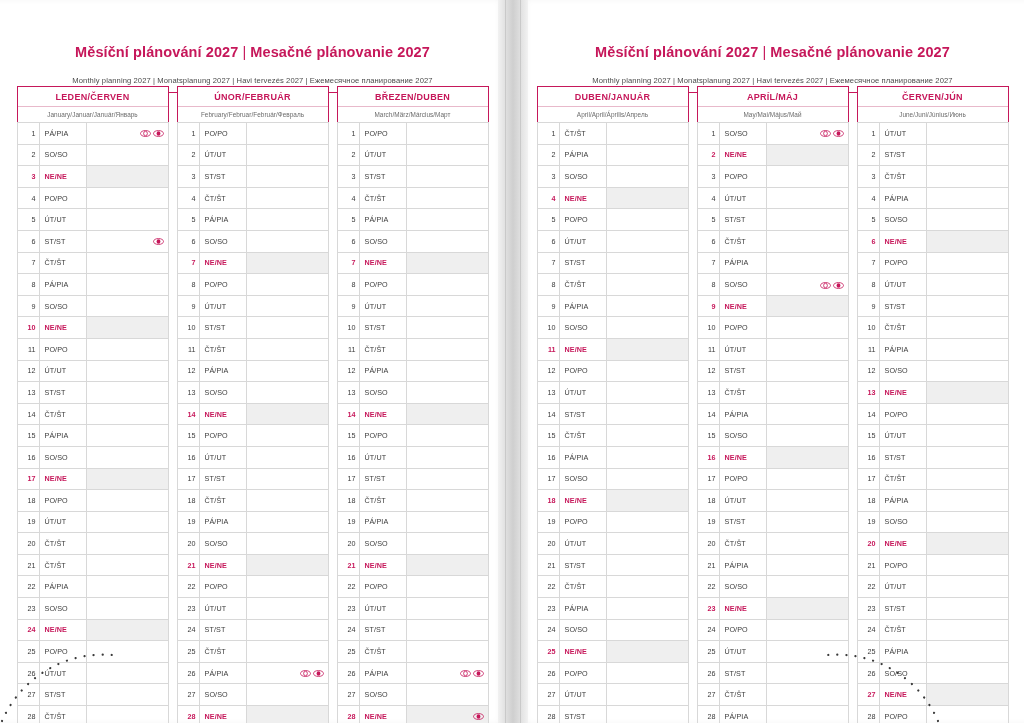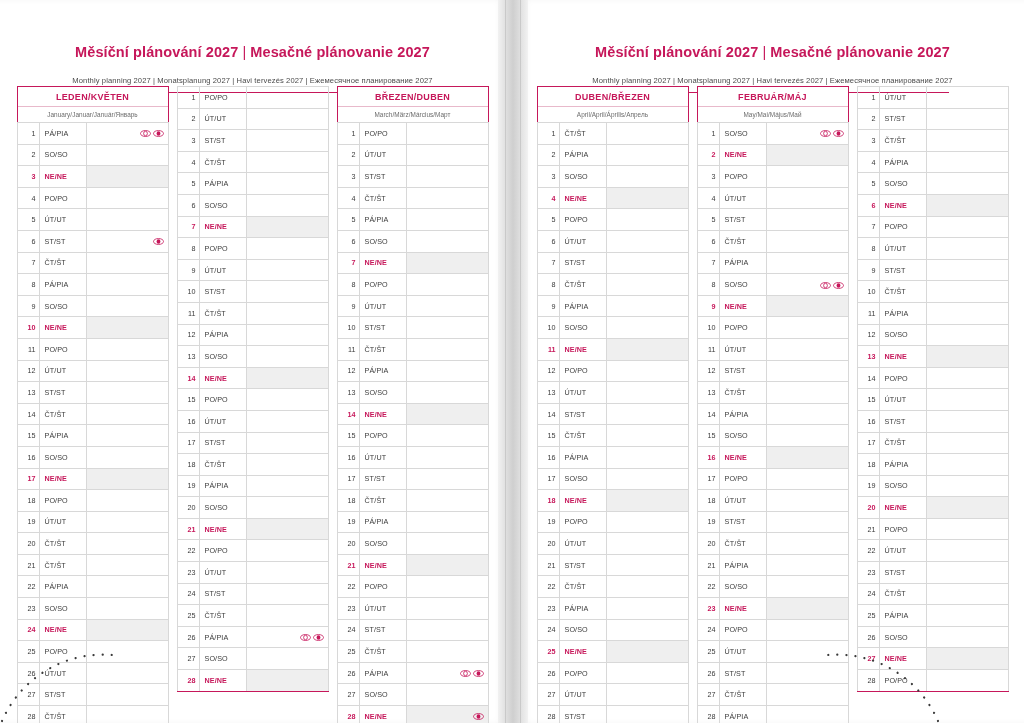--- a/index.html
+++ b/index.html
@@ -108,21 +108,21 @@
     <div class="head">
       <div class="t1">
         <span>Měsíční plánování 2027</span><span class="sep">|</span><span>Mesačné plánovanie 2027</span>
       </div>
       <div class="t2">Monthly planning 2027 | Monatsplanung 2027 | Havi tervezés 2027 | Ежемесячное планирование 2027</div>
       <div class="rule"></div>
     </div>
     <div class="cols" id="left-cols">
         <div class="col">
           <div class="monthhead">
-            <div class="mh-top">LEDEN/KVĚTEN</div>
+            <div class="mh-top">LEDEN/ČERVEN</div>
             <div class="mh-sub">January/Januar/Január/Январь</div>
           </div>
           <table class="days">
             <tbody>
               <tr>
                 <td class="num">1</td>
                 <td class="dow">PÁ/PIA</td>
                 <td class="note"><span class="moon"><svg width="11" height="7" viewBox="0 0 11 7">
                       <ellipse cx="5.5" cy="3.5" rx="5" ry="3" fill="none" stroke="#c6175a" stroke-width="0.8"></ellipse>
                       <ellipse cx="5.5" cy="3.5" rx="1.9" ry="2.2" fill="none" stroke="#c6175a" stroke-width="0.8"></ellipse>
@@ -266,20 +266,24 @@
               </tr>
               <tr>
                 <td class="num">28</td>
                 <td class="dow">ČT/ŠT</td>
                 <td class="note"></td>
               </tr>
             </tbody>
           </table>
         </div>
         <div class="col">
+          <div class="monthhead">
+            <div class="mh-top">ÚNOR/FEBRUÁR</div>
+            <div class="mh-sub">February/Februar/Február/Февраль</div>
+          </div>
           <table class="days">
             <tbody>
               <tr>
                 <td class="num">1</td>
                 <td class="dow">PO/PO</td>
                 <td class="note"></td>
               </tr>
               <tr>
                 <td class="num">2</td>
                 <td class="dow">ÚT/UT</td>
@@ -590,21 +594,21 @@
     <div class="head">
       <div class="t1">
         <span>Měsíční plánování 2027</span><span class="sep">|</span><span>Mesačné plánovanie 2027</span>
       </div>
       <div class="t2">Monthly planning 2027 | Monatsplanung 2027 | Havi tervezés 2027 | Ежемесячное планирование 2027</div>
       <div class="rule"></div>
     </div>
     <div class="cols" id="right-cols">
         <div class="col">
           <div class="monthhead">
-            <div class="mh-top">DUBEN/BŘEZEN</div>
+            <div class="mh-top">DUBEN/JANUÁR</div>
             <div class="mh-sub">April/April/Április/Апрель</div>
           </div>
           <table class="days">
             <tbody>
               <tr>
                 <td class="num">1</td>
                 <td class="dow">ČT/ŠT</td>
                 <td class="note"></td>
               </tr>
               <tr>
@@ -740,21 +744,21 @@
               <tr>
                 <td class="num">28</td>
                 <td class="dow">ST/ST</td>
                 <td class="note"></td>
               </tr>
             </tbody>
           </table>
         </div>
         <div class="col">
           <div class="monthhead">
-            <div class="mh-top">FEBRUÁR/MÁJ</div>
+            <div class="mh-top">APRÍL/MÁJ</div>
             <div class="mh-sub">May/Mai/Május/Май</div>
           </div>
           <table class="days">
             <tbody>
               <tr>
                 <td class="num">1</td>
                 <td class="dow">SO/SO</td>
                 <td class="note"><span class="moon"><svg width="11" height="7" viewBox="0 0 11 7">
                       <ellipse cx="5.5" cy="3.5" rx="5" ry="3" fill="none" stroke="#c6175a" stroke-width="0.8"></ellipse>
                       <ellipse cx="5.5" cy="3.5" rx="1.9" ry="2.2" fill="none" stroke="#c6175a" stroke-width="0.8"></ellipse>
@@ -901,20 +905,24 @@
               </tr>
               <tr>
                 <td class="num">28</td>
                 <td class="dow">PÁ/PIA</td>
                 <td class="note"></td>
               </tr>
             </tbody>
           </table>
         </div>
         <div class="col">
+          <div class="monthhead">
+            <div class="mh-top">ČERVEN/JÚN</div>
+            <div class="mh-sub">June/Juni/Június/Июнь</div>
+          </div>
           <table class="days">
             <tbody>
               <tr>
                 <td class="num">1</td>
                 <td class="dow">ÚT/UT</td>
                 <td class="note"></td>
               </tr>
               <tr>
                 <td class="num">2</td>
                 <td class="dow">ST/ST</td>

